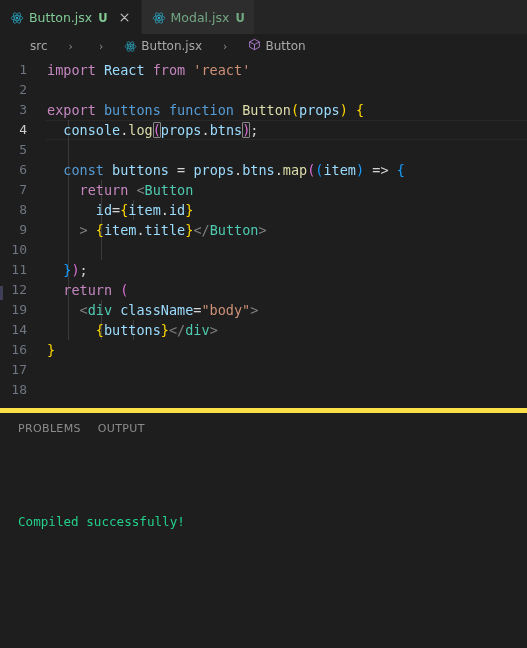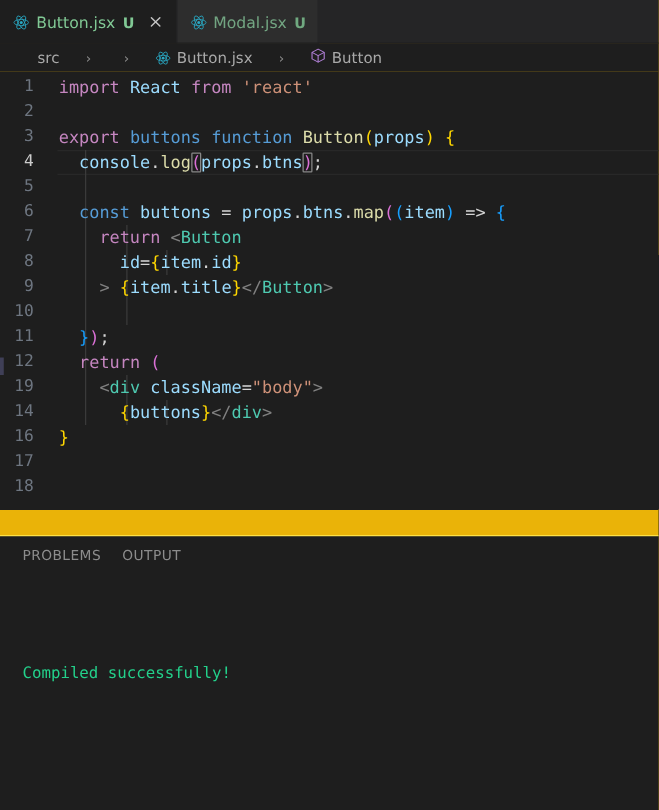--- a/index.html
+++ b/index.html
@@ -209,23 +209,22 @@
     background: #4b4b6b;
     opacity: .75;
   }
 
   
   .panel {
     flex: 1;
     background: #1e1e1e;
     display: flex;
     flex-direction: column;
-    border-top: 1px solid #fde047;
+    border-top: 5px solid #fde047;
     min-height: 0;
-    margin-top: 20px;
   }
 
   .panel-tabs {
     height: 31px;
     display: flex;
     align-items: center;
     padding-left: 18px;
     gap: 17px;
     flex: none;
   }

